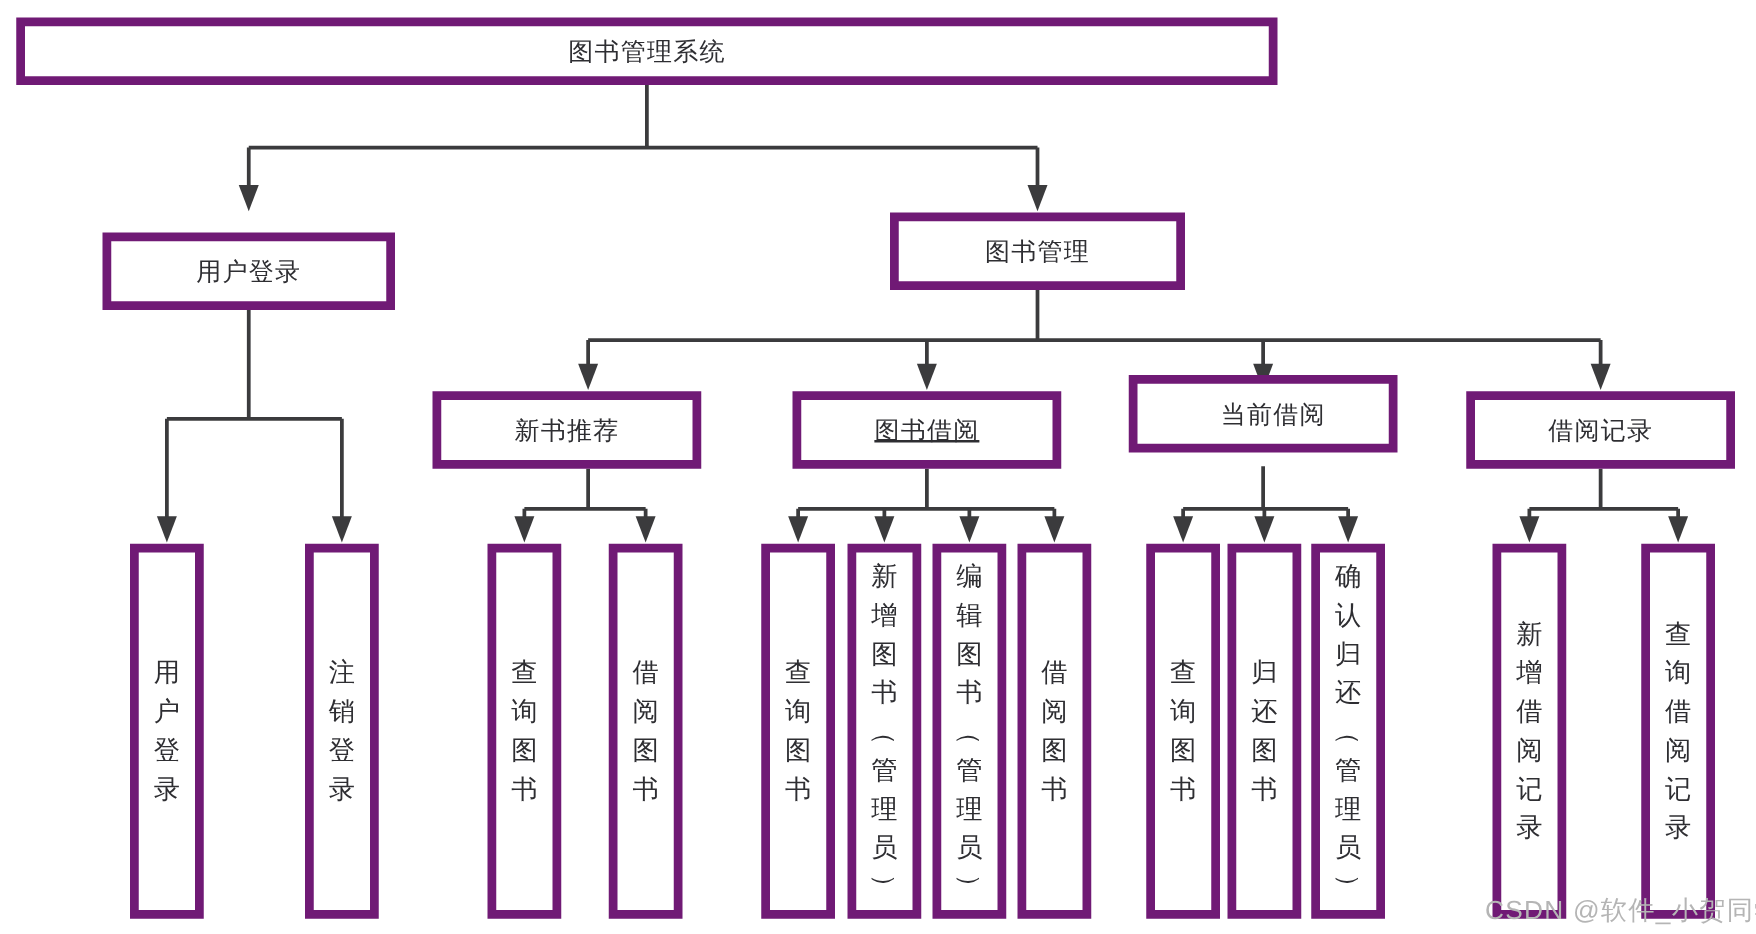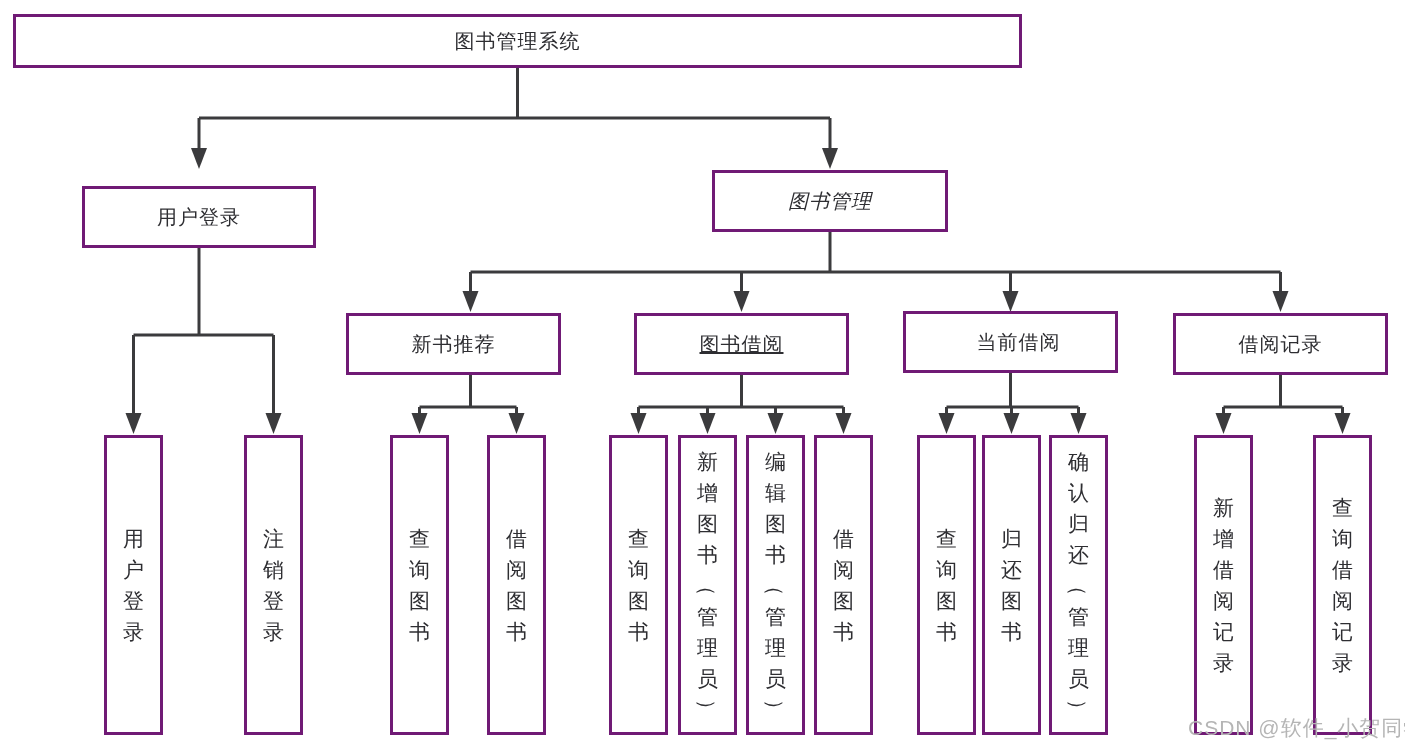--- a/index.html
+++ b/index.html
@@ -13,21 +13,21 @@
   }
   .connectors {
     position: absolute;
     left: 0; top: 0;
     z-index: 1;
   }
   .box {
     position: absolute;
     box-sizing: border-box;
     background: #ffffff;
-    border: 3px solid #701a75;
+    border: 7px solid #701a75;
     display: flex;
     align-items: center;
     justify-content: center;
     color: #2e2e32;
     font-size: 20px;
     letter-spacing: 1px;
     z-index: 2;
   }
   .vtext {
     display: flex;
@@ -137,31 +137,31 @@
     </g>
   </svg>
 
   <div class="box" style="left:13px; top:14px; width:1009px; height:54px;">
     <span>图书管理系统</span>
   </div>
 
   <div class="box" style="left:82px; top:170px; width:234px; height:62px;margin-top:16px;">
     <span>用户登录</span>
   </div>
-  <div class="box" style="left:712px; top:170px; width:236px; height:62px;font-style:italic;">
+  <div class="box" style="left:712px; top:170px; width:236px; height:62px;">
     <span>图书管理</span>
   </div>
 
   <div class="box" style="left:346px; top:313px; width:215px; height:62px;">
     <span>新书推荐</span>
   </div>
   <div class="box" style="left:634px; top:313px; width:215px; height:62px;text-decoration:underline;">
     <span>图书借阅</span>
   </div>
-  <div class="box" style="left:903px; top:311px; width:215px; height:62px;padding-left:16px;">
+  <div class="box" style="left:903px; top:300px; width:215px; height:62px;padding-left:16px;">
     <span>当前借阅</span>
   </div>
   <div class="box" style="left:1173px; top:313px; width:215px; height:62px;">
     <span>借阅记录</span>
   </div>
 
   <div class="box" style="left:104px; top:435px; width:59px; height:300px;">
     <span class="vtext">
         <span class="vchar">用</span>
         <span class="vchar">户</span>

